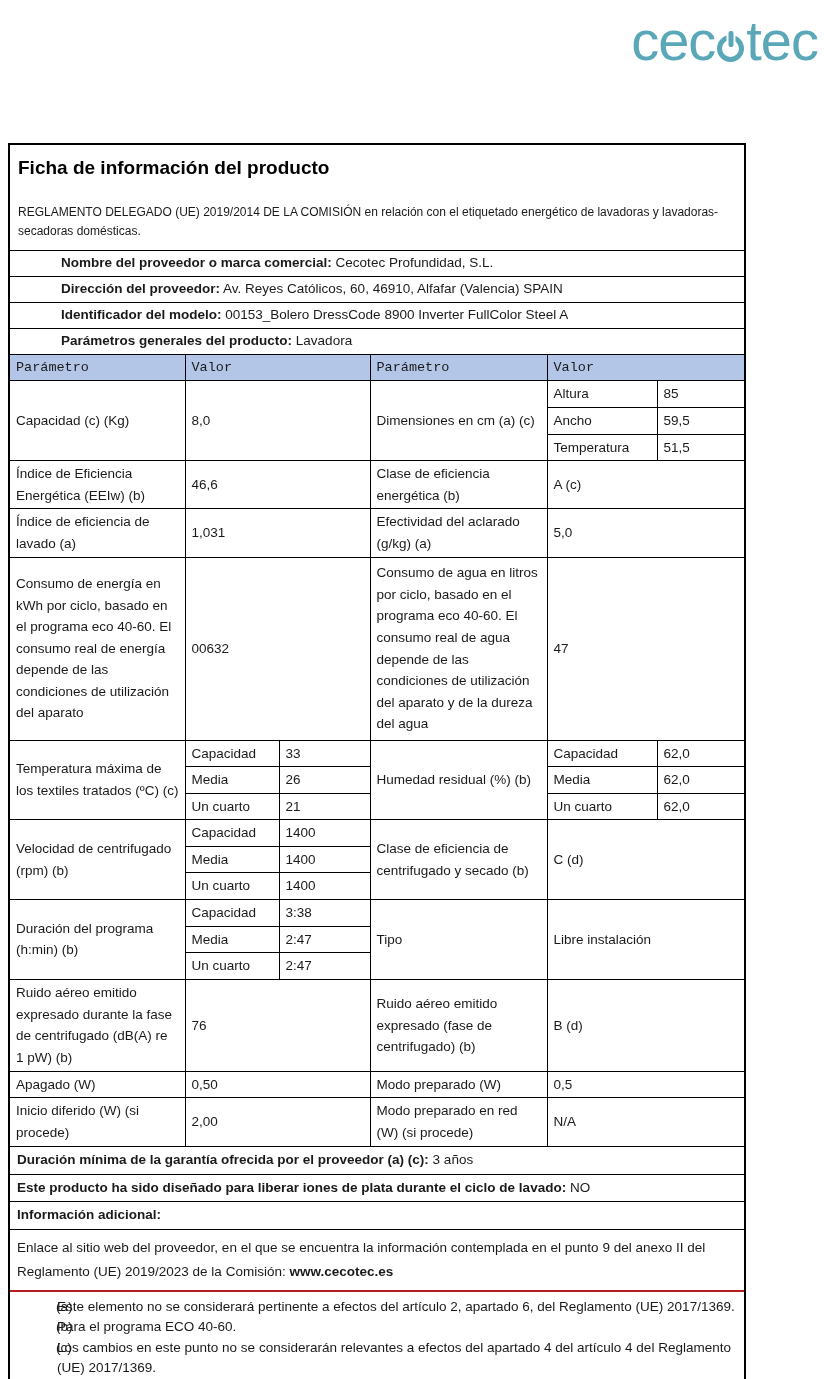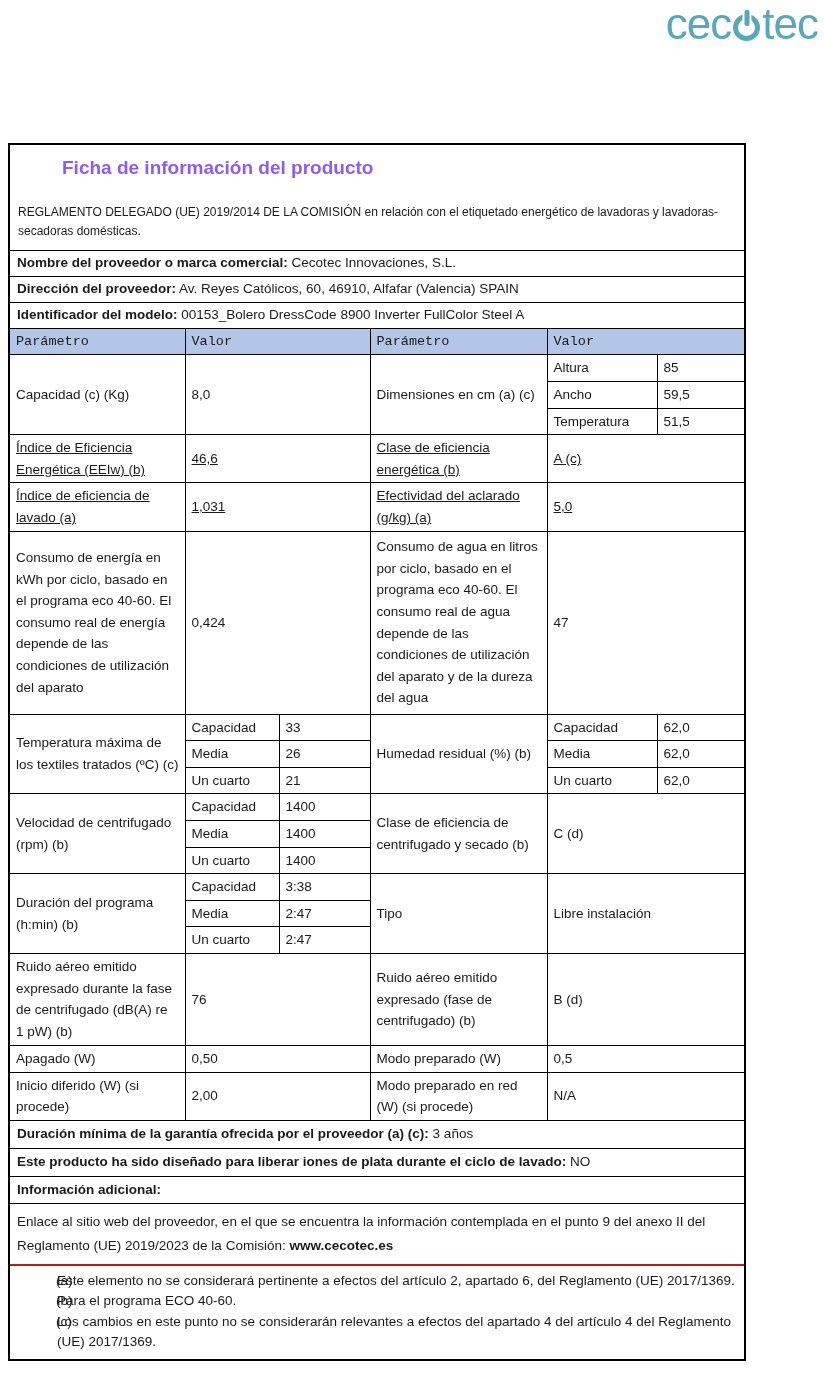--- a/index.html
+++ b/index.html
@@ -1,47 +1,47 @@
 <!DOCTYPE html>
 <html><head>
 <meta charset="utf-8">
 <style>
   * { box-sizing: border-box; margin: 0; padding: 0; }
   html, body { width: 824px; height: 1379px; background: #ffffff; overflow: hidden; }
   body { font-family: "Liberation Sans", sans-serif; color: #1a1a1a; position: relative; }
 
   
-  .logo { position: absolute; top: 2px; right: 6px; font-size: 44px; letter-spacing: -1px;
+  .logo { position: absolute; top: 19px; right: 6px; font-size: 56px; letter-spacing: -1px;
           color: #5aa7b7; font-weight: 400; white-space: nowrap; line-height: 44px; }
   .power-o { position: relative; display: inline-block; width: 27px; height: 27px;
              border: 5px solid #5aa7b7; border-radius: 50%; margin: 0 2px; transform: translateY(2px); }
   .power-notch { position: absolute; top: -7px; left: 50%; transform: translateX(-50%);
                  width: 9px; height: 9px; background: #ffffff; }
   .power-stem { position: absolute; top: -9px; left: 50%; transform: translateX(-50%);
                 width: 5px; height: 16px; background: #5aa7b7; border-radius: 2px; }
 
   
   .sheet { position: absolute; left: 8px; top: 143px; width: 738px; border: 2px solid #000; background: #fff; }
 
   .head-block { border-bottom: 1px solid #000; padding: 12px 8px 10px 8px; }
-  .doc-title { color: #8b5cf6; font-size: 19px; font-weight: bold; margin-bottom: 24px; margin-left: 44px; }
+  .doc-title { color: #000000; font-size: 19px; font-weight: bold; margin-bottom: 24px; }
   .doc-intro { font-size: 12px; line-height: 1.55; }
 
   .info-row { border-bottom: 1px solid #000; padding: 3px 7px; font-size: 13.5px; line-height: 1.4; min-height: 24px; }
-  .info-row b { font-weight: bold; }
+  .info-row b { font-weight: bold; margin-left: 44px; }
 
   
   table.ptable { border-collapse: collapse; width: 100%; table-layout: fixed; border-style: hidden; }
   table.ptable td { border: 1px solid #000; font-size: 13.5px; line-height: 1.6;
                     padding: 2px 6px; vertical-align: middle; overflow: hidden; }
   tr.hdr td { background: #b4c6e7; font-family: Liberation Mono, monospace; }
   tr.h24 { height: 24px; }
   tr.h25 { height: 25px; }
   tr.h44 { height: 44px; }
-  tr.h46 { height: 46px; text-decoration: underline; }
+  tr.h46 { height: 46px; }
   tr.h92 { height: 92px; }
   tr.h183 { height: 183px; }
   td.sl { padding-left: 9px; }
 
   
   .foot-row { border-bottom: 1px solid #000; padding: 4px 7px; font-size: 13.5px; line-height: 1.4; }
   .foot-row b { font-weight: bold; }
   .link-row { border-bottom: 2px solid #b91c1c; padding: 6px 7px; font-size: 13.5px; line-height: 1.75; }
 
   .notes { padding: 5px 0 6px 0; }
@@ -54,23 +54,24 @@
 
 <div class="logo"><span>cec</span><span class="power-o"><span class="power-notch"></span><span class="power-stem"></span></span><span>tec</span></div>
 
 <div class="sheet">
 
   <div class="head-block">
     <div class="doc-title">Ficha de información del producto</div>
     <div class="doc-intro">REGLAMENTO DELEGADO (UE) 2019/2014 DE LA COMISIÓN en relación con el etiquetado energético de lavadoras y lavadoras-secadoras domésticas.</div>
   </div>
 
-  <div class="info-row"><b>Nombre del proveedor o marca comercial:</b> <span>Cecotec Innovaciones, S.L.</span></div>
+  <div class="info-row"><b>Nombre del proveedor o marca comercial:</b> <span>Cecotec Profundidad, S.L.</span></div>
   <div class="info-row"><b>Dirección del proveedor:</b> <span>Av. Reyes Católicos, 60, 46910, Alfafar (Valencia) SPAIN</span></div>
   <div class="info-row"><b>Identificador del modelo:</b> <span>00153_Bolero DressCode 8900 Inverter FullColor Steel A</span></div>
+  <div class="info-row"><b>Parámetros generales del producto:</b> <span>Lavadora</span></div>
 
   <table class="ptable">
     <colgroup>
       <col style="width:175px">
         <col style="width:94px">
         <col style="width:91px">
       <col style="width:177px">
         <col style="width:110px">
         <col style="width:87px">
     </colgroup>
@@ -107,21 +108,21 @@
 
       <tr class="h46">
         <td>Índice de eficiencia de lavado (a)</td>
         <td colspan="2">1,031</td>
         <td>Efectividad del aclarado (g/kg) (a)</td>
         <td colspan="2">5,0</td>
       </tr>
 
       <tr class="h183">
         <td>Consumo de energía en kWh por ciclo, basado en el programa eco 40-60. El consumo real de energía depende de las condiciones de utilización del aparato</td>
-        <td colspan="2">0,424</td>
+        <td colspan="2">00632</td>
         <td>Consumo de agua en litros por ciclo, basado en el programa eco 40-60. El consumo real de agua depende de las condiciones de utilización del aparato y de la dureza del agua</td>
         <td colspan="2">47</td>
       </tr>
 
       <tr class="h24">
         <td rowspan="3">Temperatura máxima de los textiles tratados (ºC) (c)</td>
         <td class="sl">Capacidad</td>
         <td>33</td>
         <td rowspan="3">Humedad residual (%) (b)</td>
         <td class="sl">Capacidad</td>

